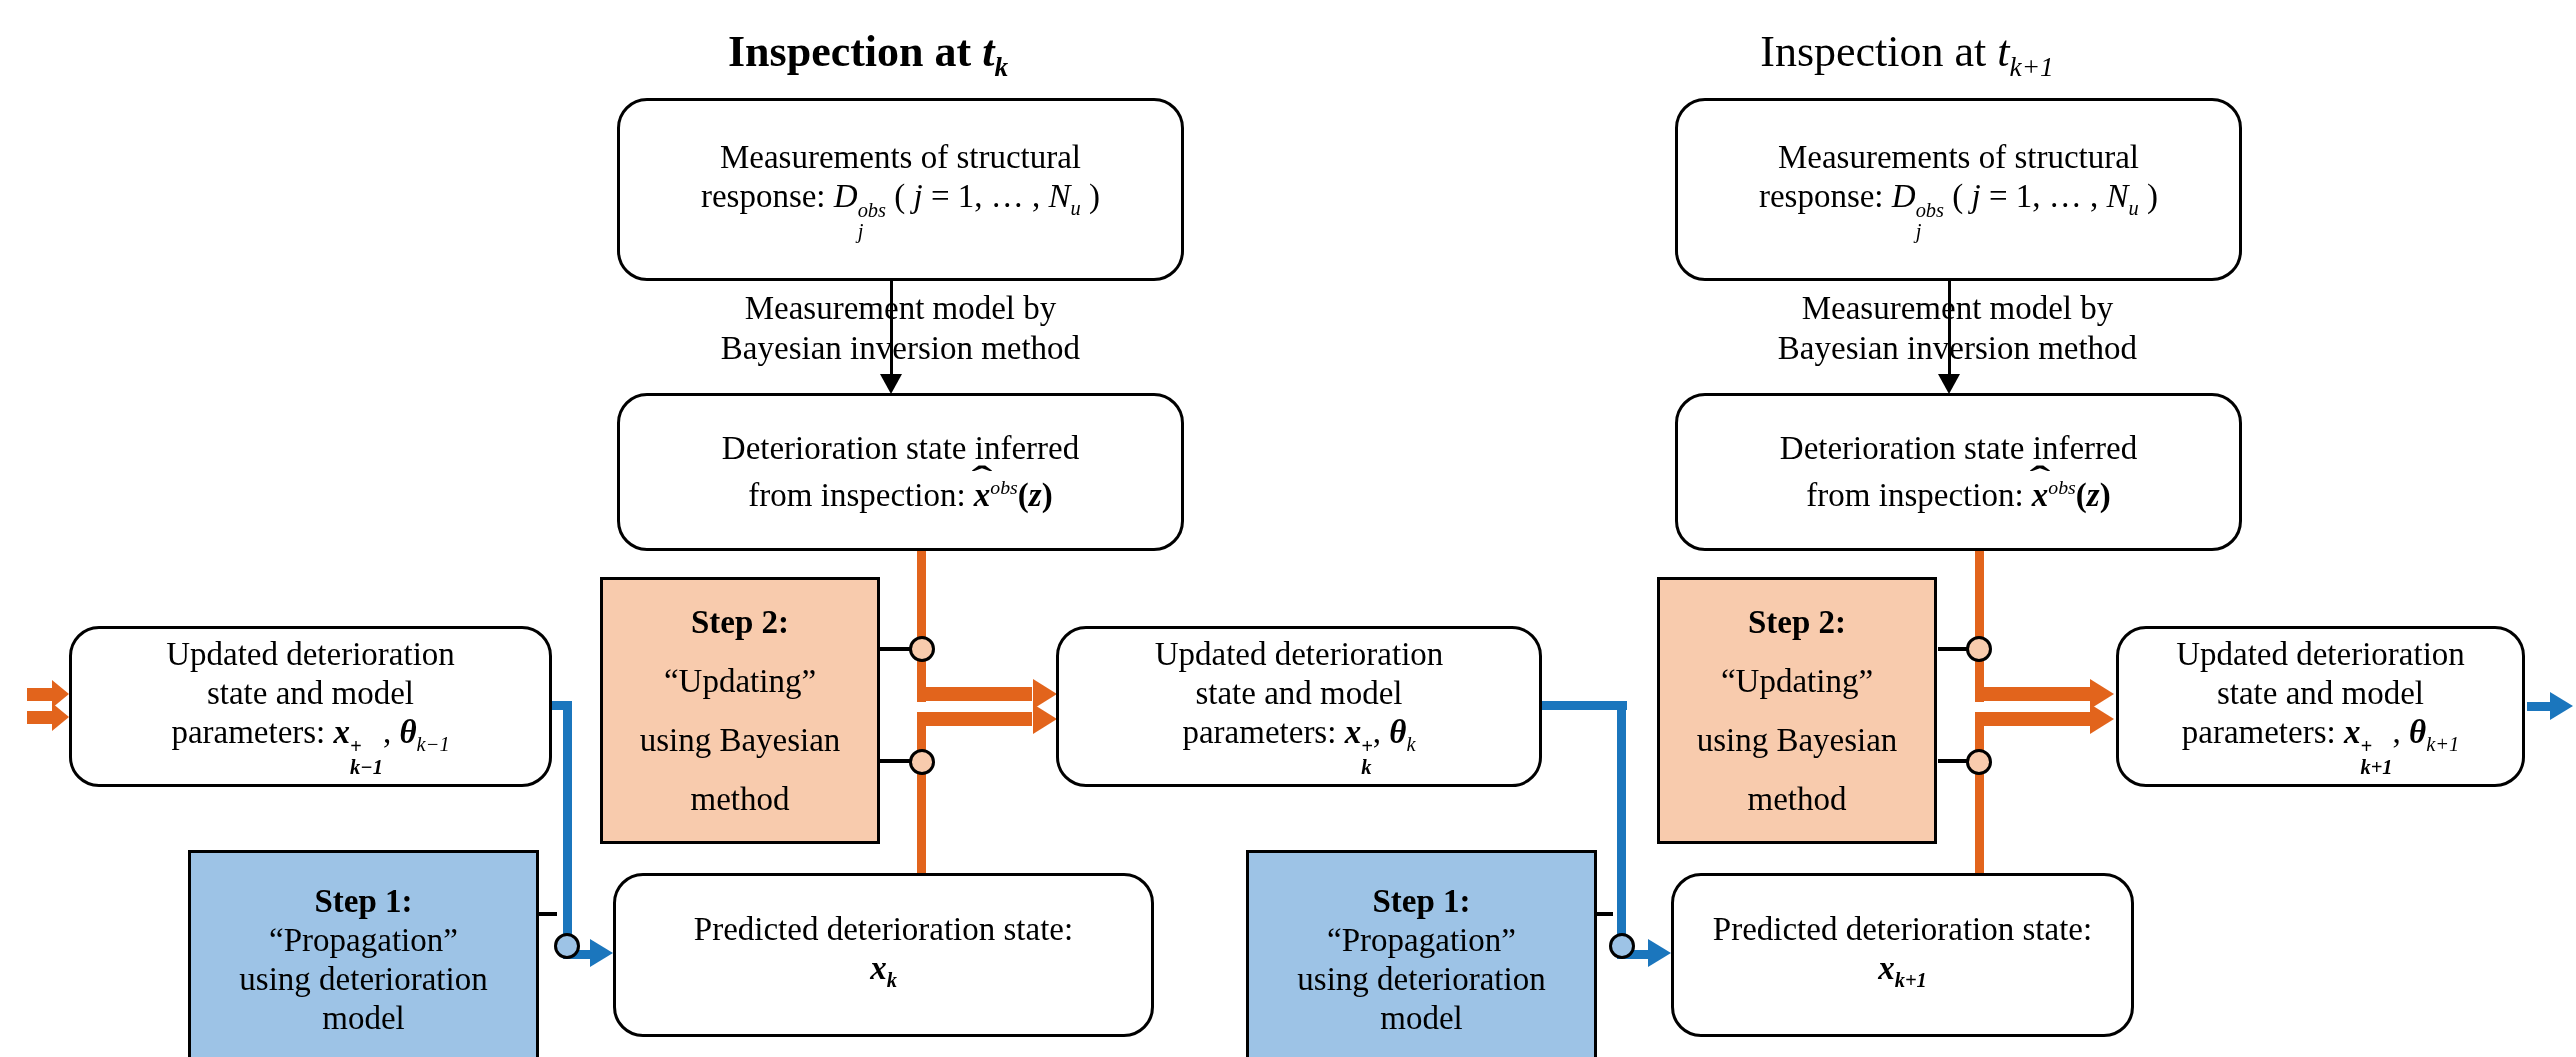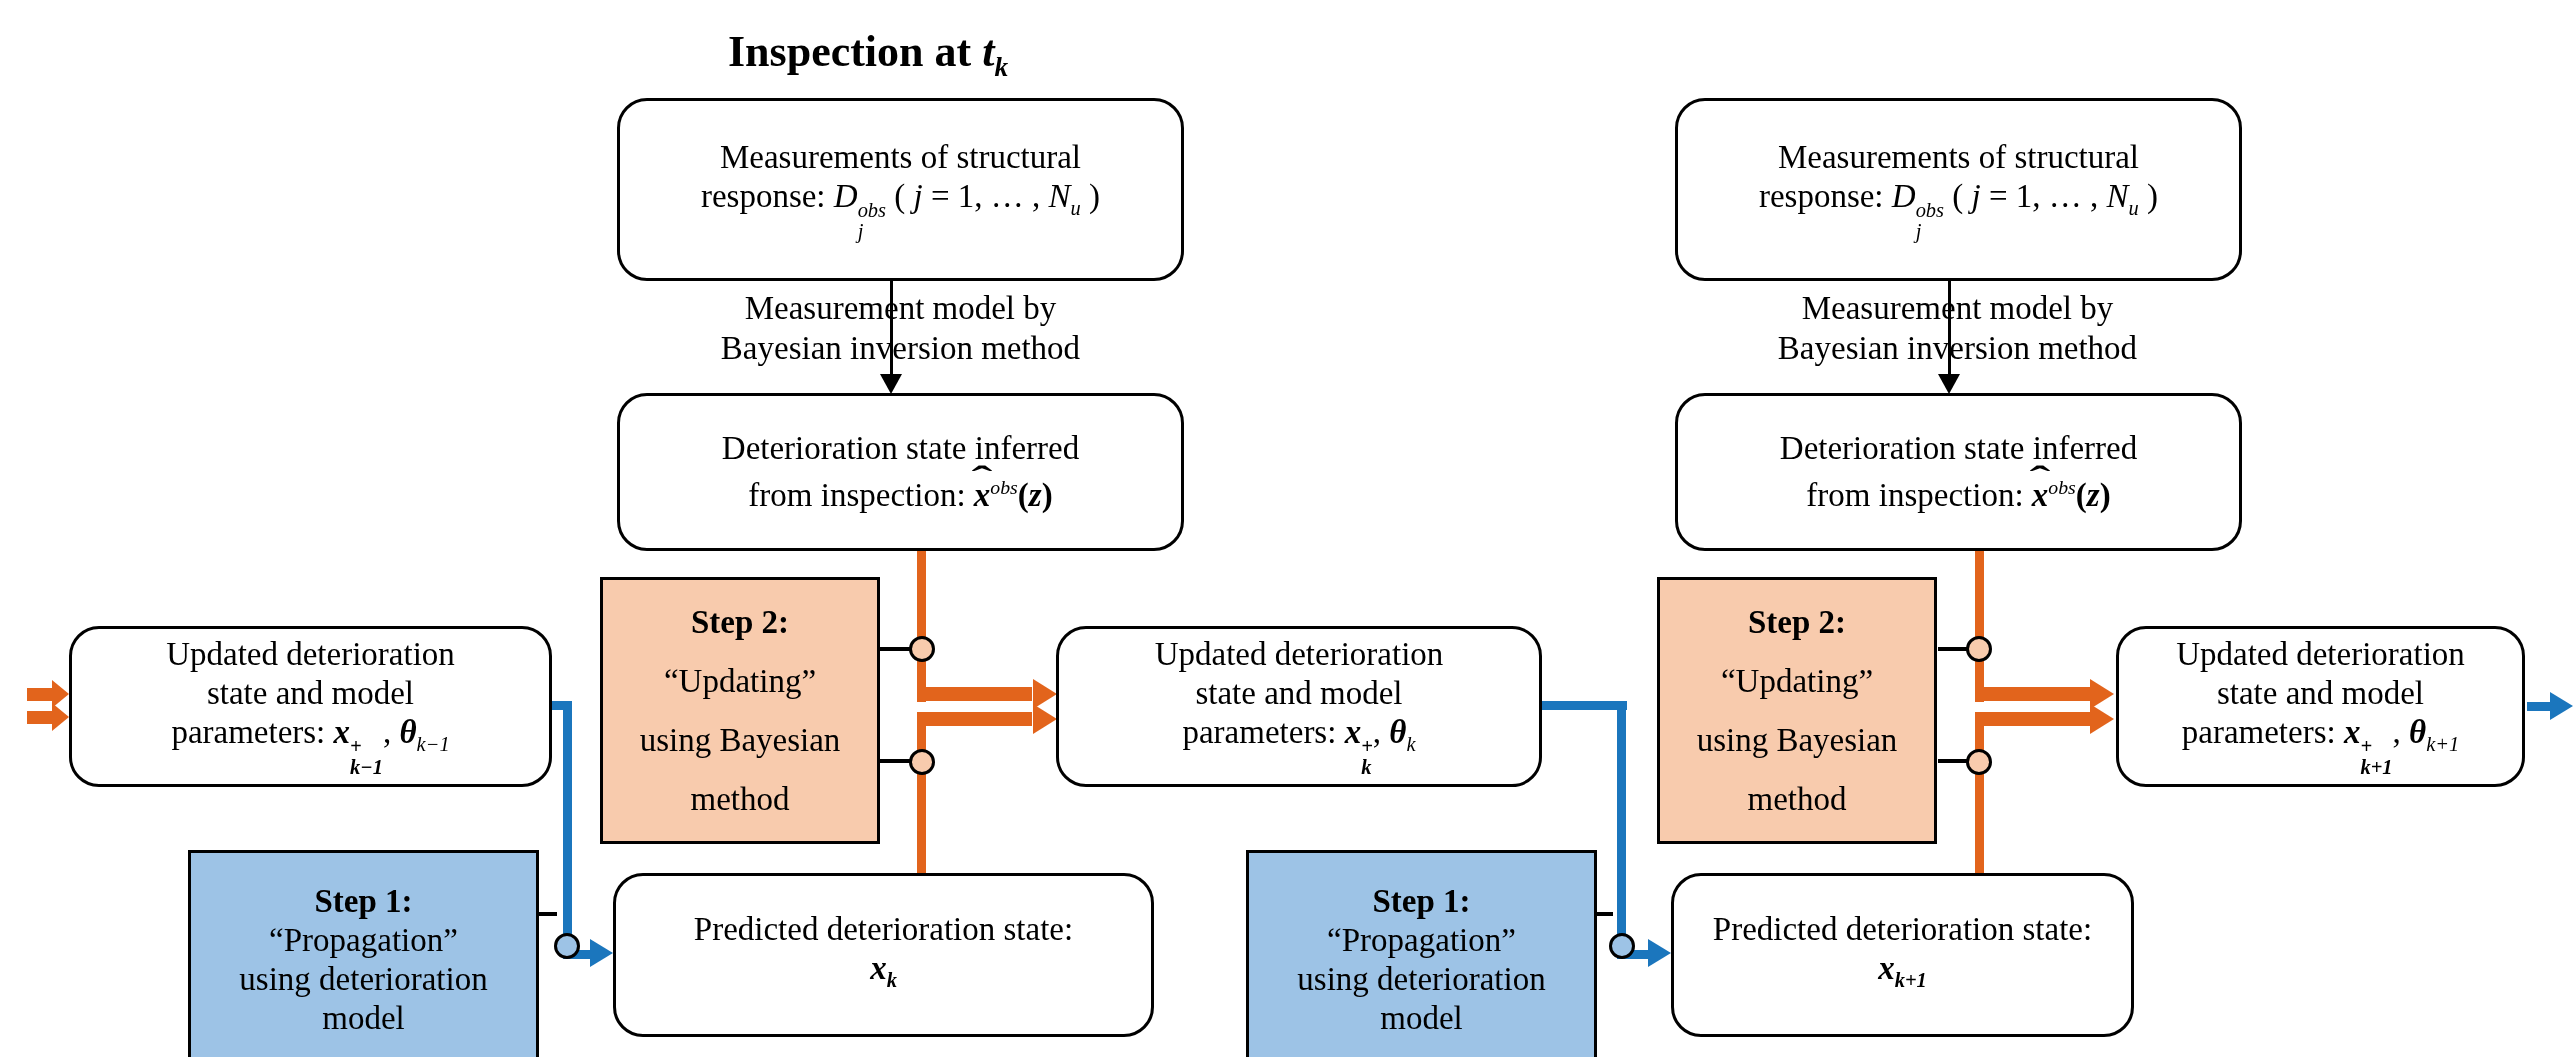--- a/index.html
+++ b/index.html
@@ -207,20 +207,23 @@
   <div class="node peachbg" style="left:909px;top:636px;"></div>
   <div class="node peachbg" style="left:909px;top:749px;"></div>
   <div class="node bluebg" style="left:554px;top:901px;"></div>
   <div class="node peachbg" style="left:1966px;top:636px;"></div>
   <div class="node peachbg" style="left:1966px;top:749px;"></div>
   <div class="node bluebg" style="left:1609px;top:901px;"></div>
 
   <div class="title" style="left:567px;top:26px;width:602px;font-weight:bold;">
     <span>Inspection at </span><span class="mvar">t</span><sub class="sb">k</sub>
   </div>
+  <div class="title" style="left:1606px;top:26px;width:602px;">
+    <span>Inspection at </span><span class="mvar">t</span><sub class="sb">k+1</sub>
+  </div>
 
   <div class="albl" style="left:610px;top:288px;width:581px;">
     <div>Measurement model by</div>
     <div>Bayesian inversion method</div>
   </div>
   <div class="albl" style="left:1667px;top:288px;width:581px;">
     <div>Measurement model by</div>
     <div>Bayesian inversion method</div>
   </div>
 

